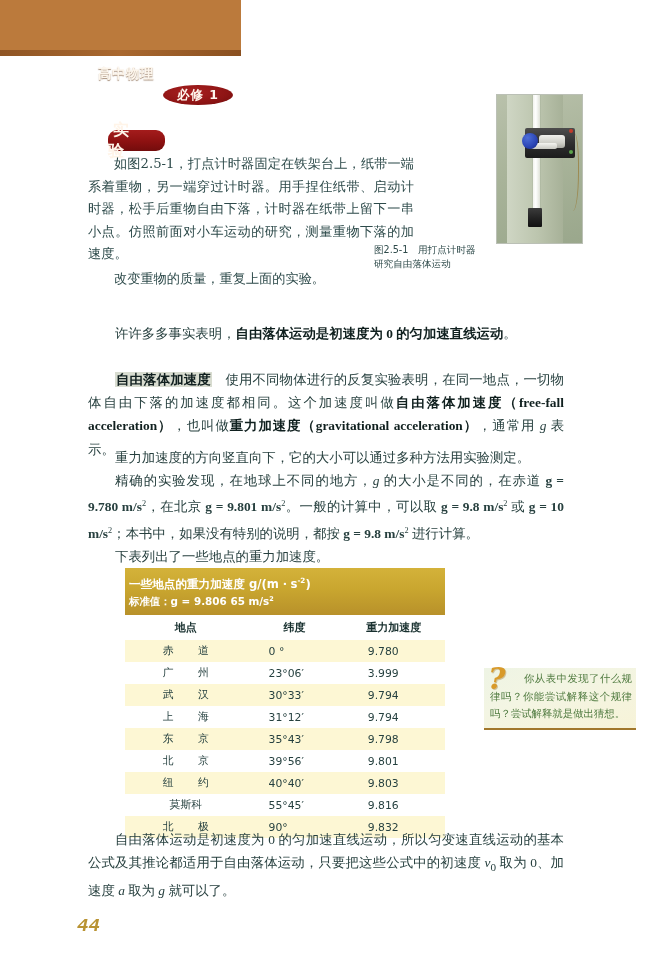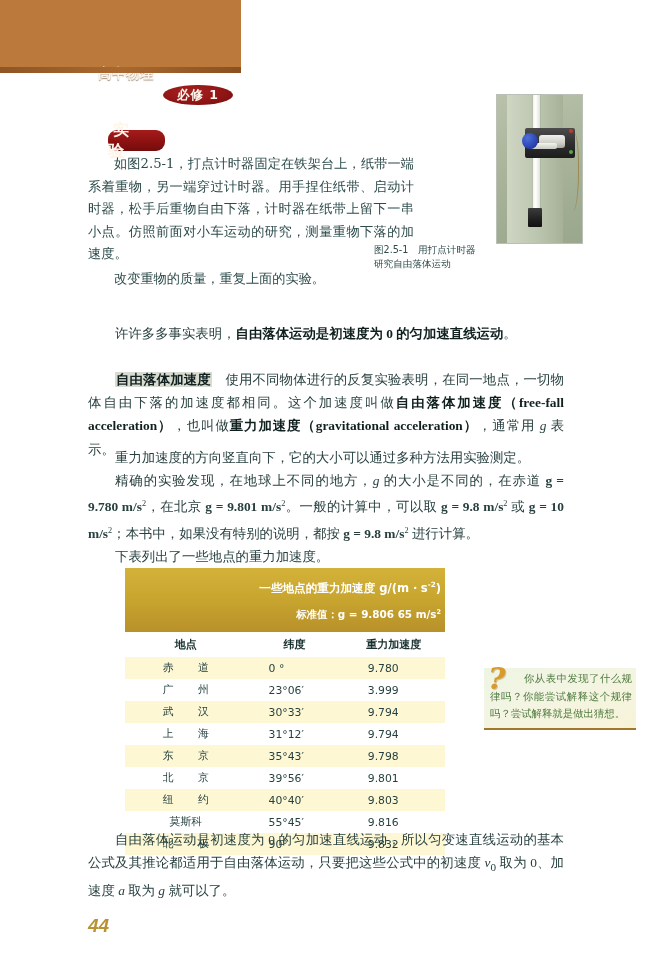--- a/index.html
+++ b/index.html
@@ -15,21 +15,21 @@
     font-family: "Liberation Serif", "DejaVu Serif", serif;
     color: #1d3a3a;
   }
 
   
   .banner {
     position: absolute;
     left: 0;
     top: 0;
     width: 241px;
-    height: 73px;
+    height: 56px;
     background:
       linear-gradient(100deg,
         #a6692f 0%,
         #b8773a 18%,
         #c08games 30%,
         #c78c4d 46%,
         #bd7f41 66%,
         #ab6b30 100%);
     background-color: #bb7a3c;
   }
@@ -241,23 +241,23 @@
     top: 568px;
     width: 320px;
     border-collapse: collapse;
     font-family: "DejaVu Sans", "Liberation Sans", sans-serif;
     font-size: 10.8px;
     color: #25403f;
   }
   .tbl-title {
     background: linear-gradient(180deg, #d4b23a 0%, #c9a62f 45%, #b8912a 100%);
     color: #ffffff;
-    text-align: right;
+    text-align: left;
     padding: 5px 4px 6px;
-    line-height: 24px;
+    line-height: 15px;
     font-weight: bold;
   }
   .tbl-title .t1 { font-size: 11.6px; display: block; }
   .tbl-title .t2 { font-size: 10.4px; display: block; }
   .tbl thead.cols th {
     background: #ffffff;
     font-weight: bold;
     font-size: 11px;
     padding: 5px 0 5px;
     color: #18302f;
@@ -310,23 +310,23 @@
     font-size: 10.4px;
     line-height: 17.6px;
     color: #4f7a3f;
     text-indent: 34px;
     text-align: justify;
   }
 
   
   .pageno {
     position: absolute;
-    left: 88px;
+    left: 77px;
     top: 915px;
-    font-family: Liberation Sans, sans-serif;
+    font-family: Liberation Mono, monospace;
     font-style: italic;
     font-weight: bold;
     font-size: 19px;
     color: #b99333;
   }
 </style>
 </head>
 <body>
 
 <div class="page">

